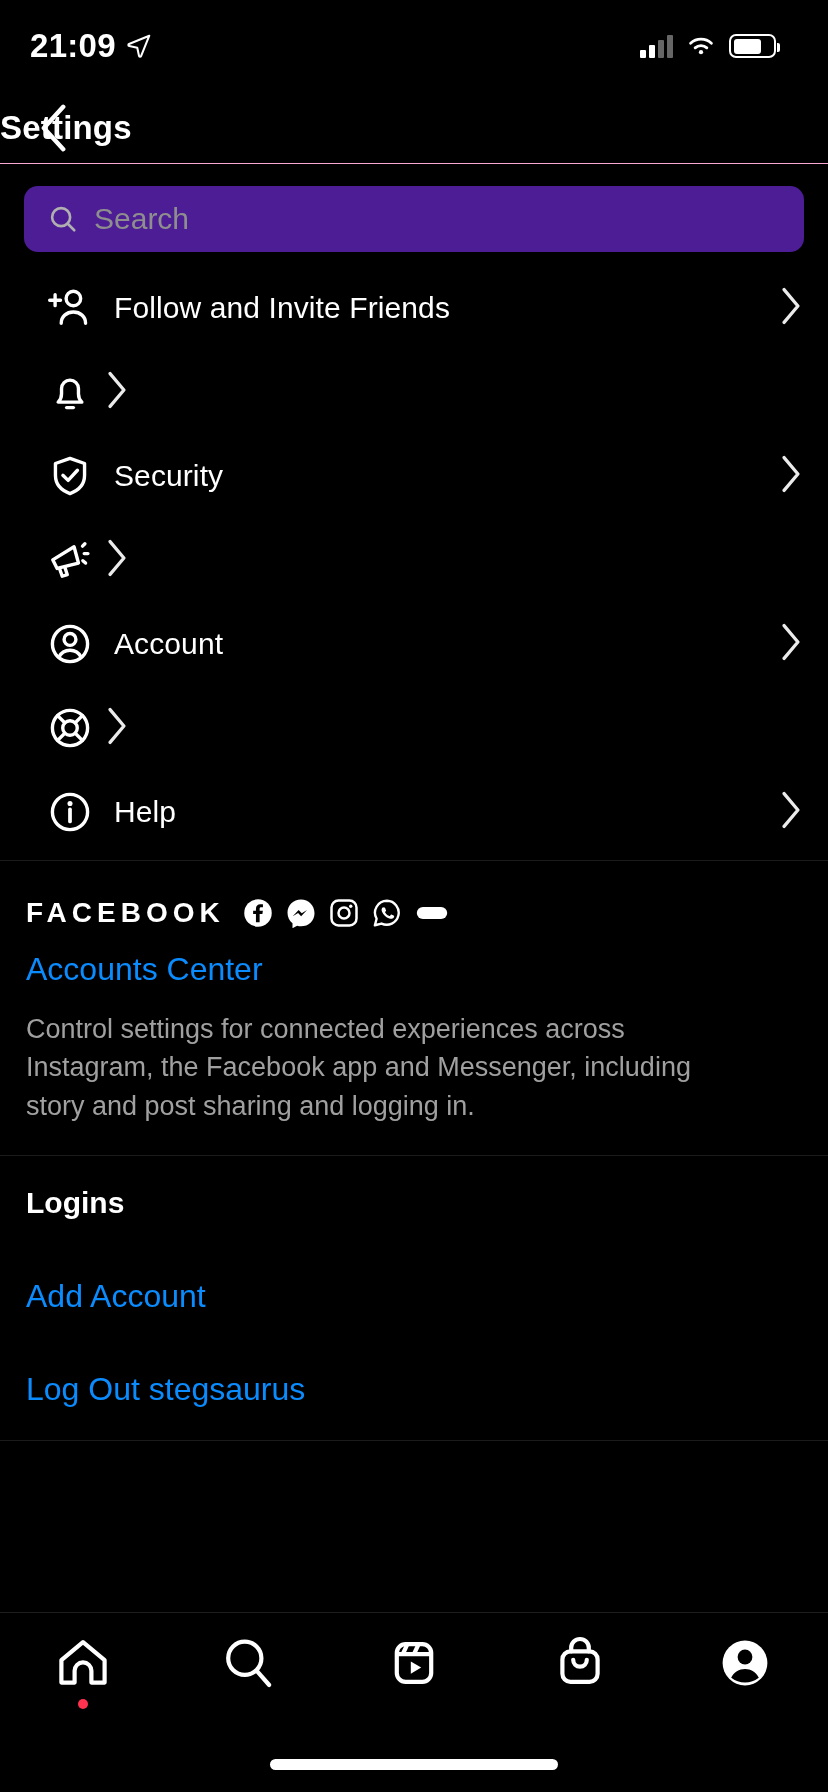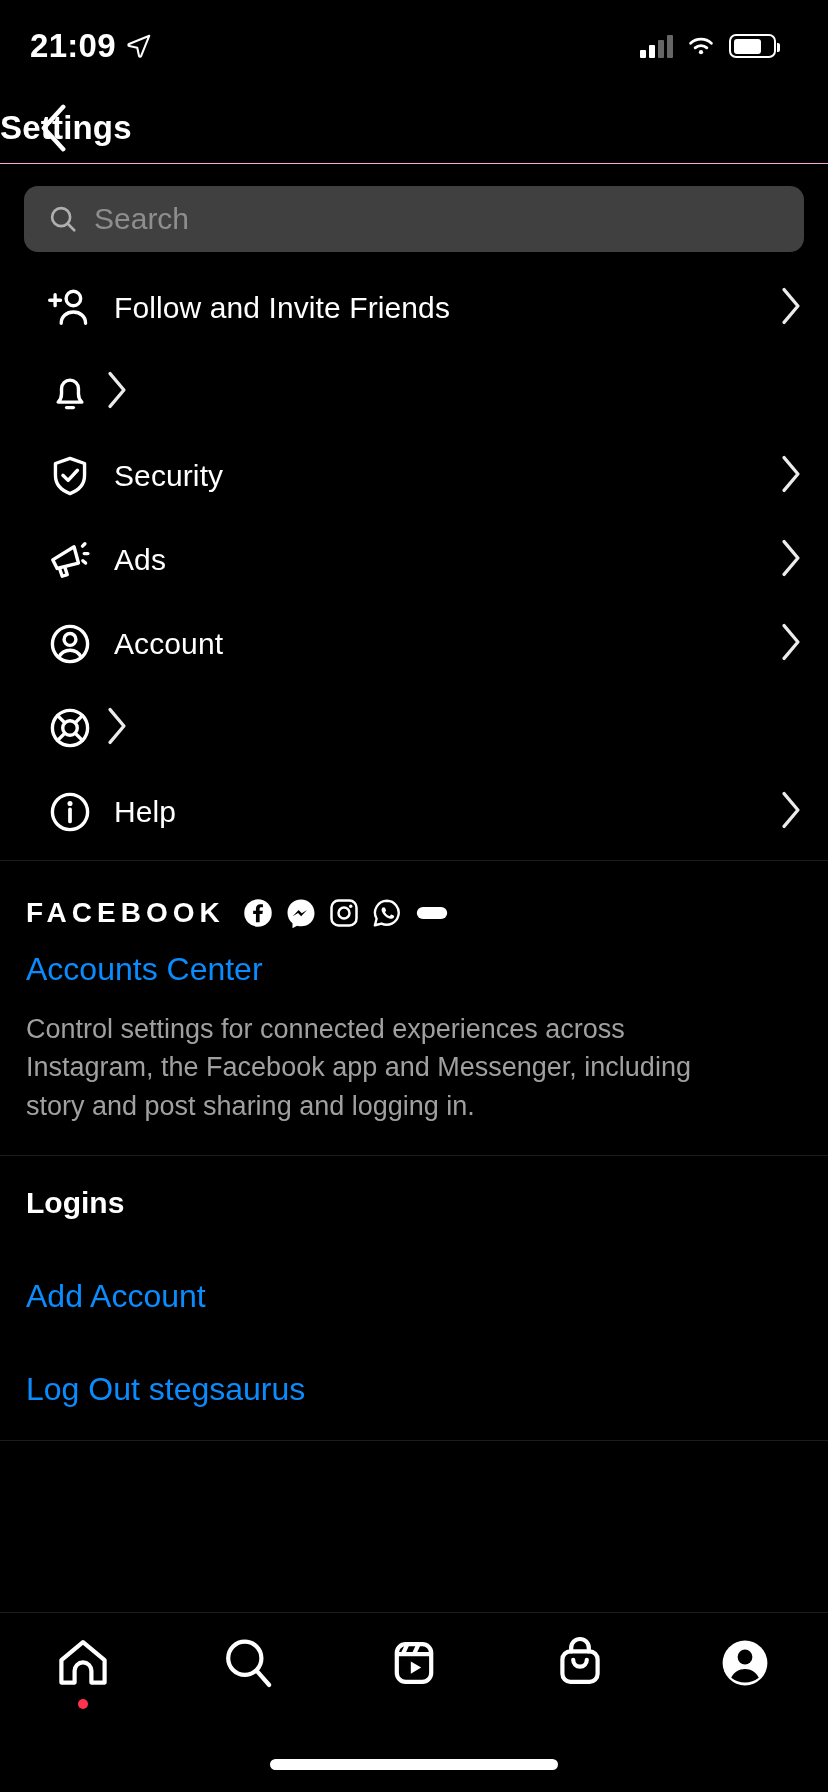--- a/index.html
+++ b/index.html
@@ -50,21 +50,21 @@
   .nav-title{ font-size:33px; font-weight:700; letter-spacing:.2px; }
   .nav-back{
     position:absolute; left:24px; top:50%; transform:translateY(-50%);
     width:60px; height:60px; display:flex; align-items:center; justify-content:center;
     cursor:pointer;
   }
 
   
   .search-wrap{ padding:22px 24px 14px; }
   .search-box{
-    height:66px; background:#404040; border-radius:14px;
+    height:66px; background:#4c1d95; border-radius:14px;
     display:flex; align-items:center; gap:16px; padding:0 24px;
     cursor:text;
   }
   .search-ph{ font-size:30px; color:#8e8e8e; }
 
   
   .list{ border-bottom:1px solid #1b1b1b; padding-bottom:6px; }
   .row{
     height:84px; display:flex; align-items:center;
     padding:0 26px 0 28px; cursor:pointer;margin-left:20px;
@@ -199,21 +199,20 @@
   </div>
 
   <div class="row">
     <span class="row-ico">
       <svg width="44" height="44" viewBox="0 0 26 26">
         <path d="M2.8 12.9 15.4 5.2l2.6 9.6-12.6 3.2-2.6-5.1z" fill="none" stroke="#fff" stroke-width="2" stroke-linejoin="round"></path>
         <path d="M6.6 17.4 8.4 22.6l3-.9-1.4-4.3" fill="none" stroke="#fff" stroke-width="2" stroke-linejoin="round"></path>
         <path d="M20.4 4.8 21.8 3.4M21.4 9.2h2.2M20.6 13.4l1.6 1.4" stroke="#fff" stroke-width="2" stroke-linecap="round"></path>
       </svg>
     </span>
-    <span class="row-label">Ads</span>
     <span class="chev">
       <svg width="22" height="38" viewBox="0 0 12 22">
           <path d="M2 1.5 10 11l-8 9.5" fill="none" stroke="#fff" stroke-width="1.9" stroke-linecap="round" stroke-linejoin="round"></path>
         </svg>
     </span>
   </div>
 
   <div class="row">
     <span class="row-ico">
       <svg width="44" height="44" viewBox="0 0 26 26">

